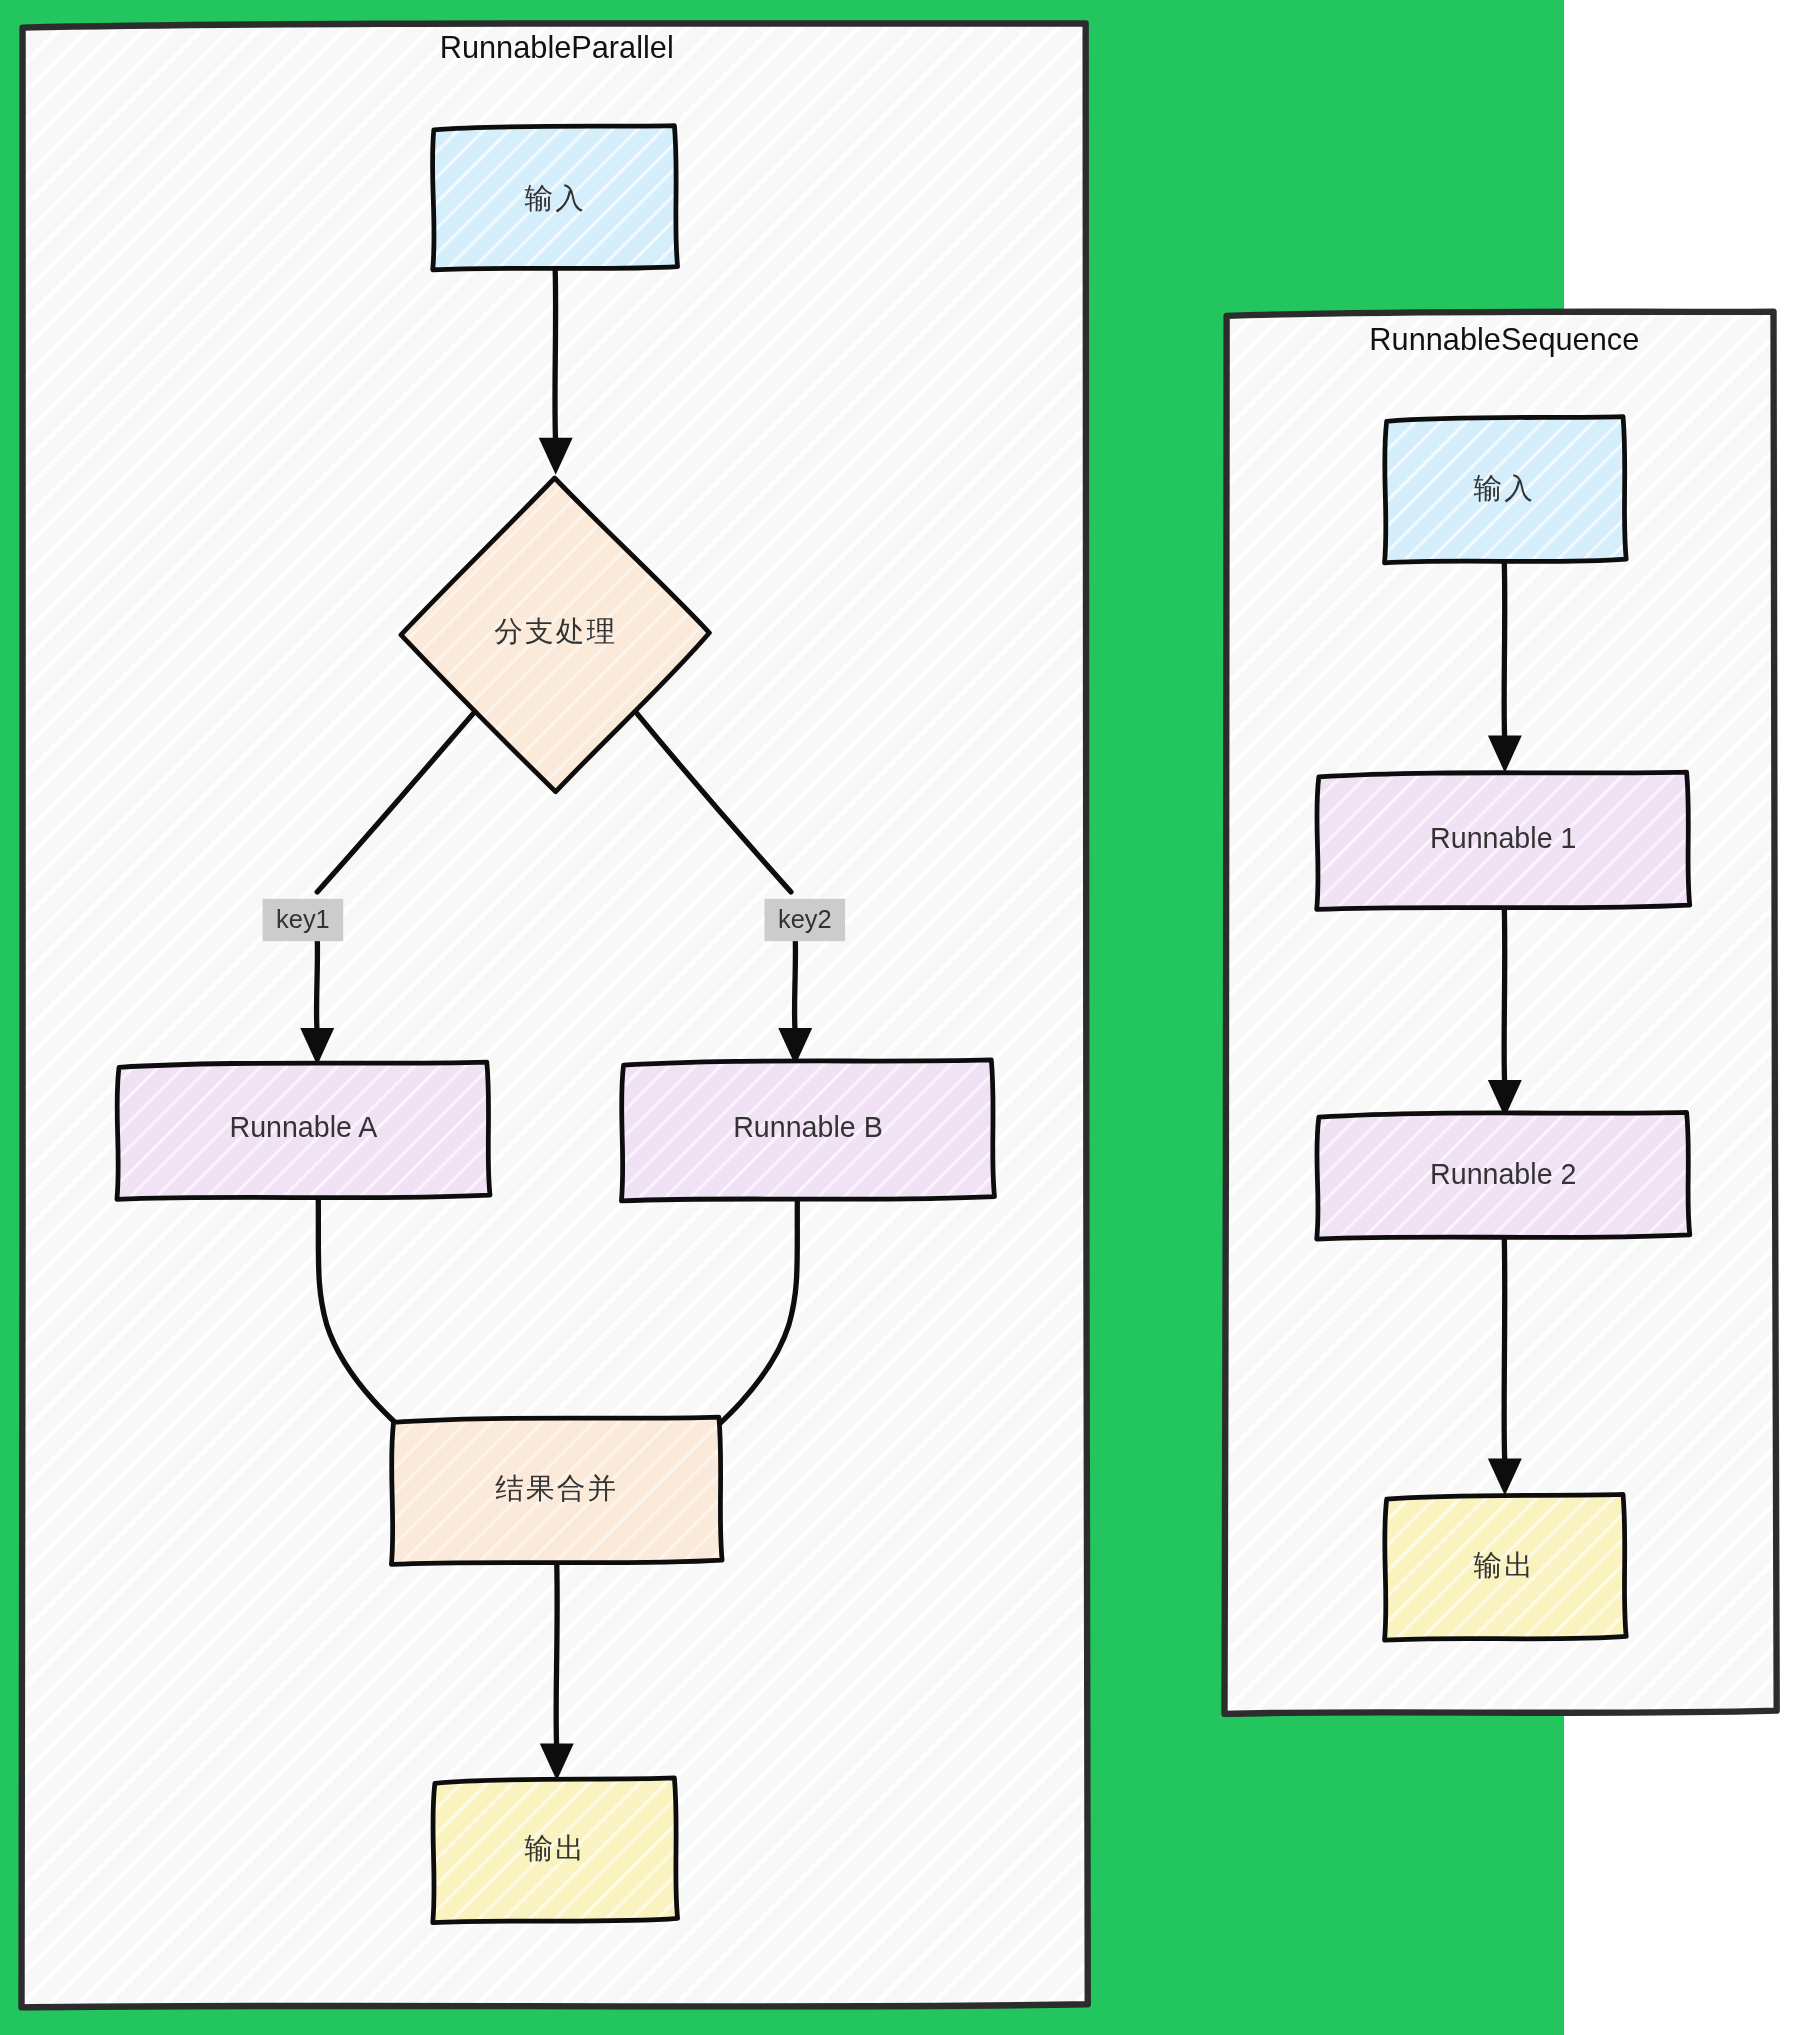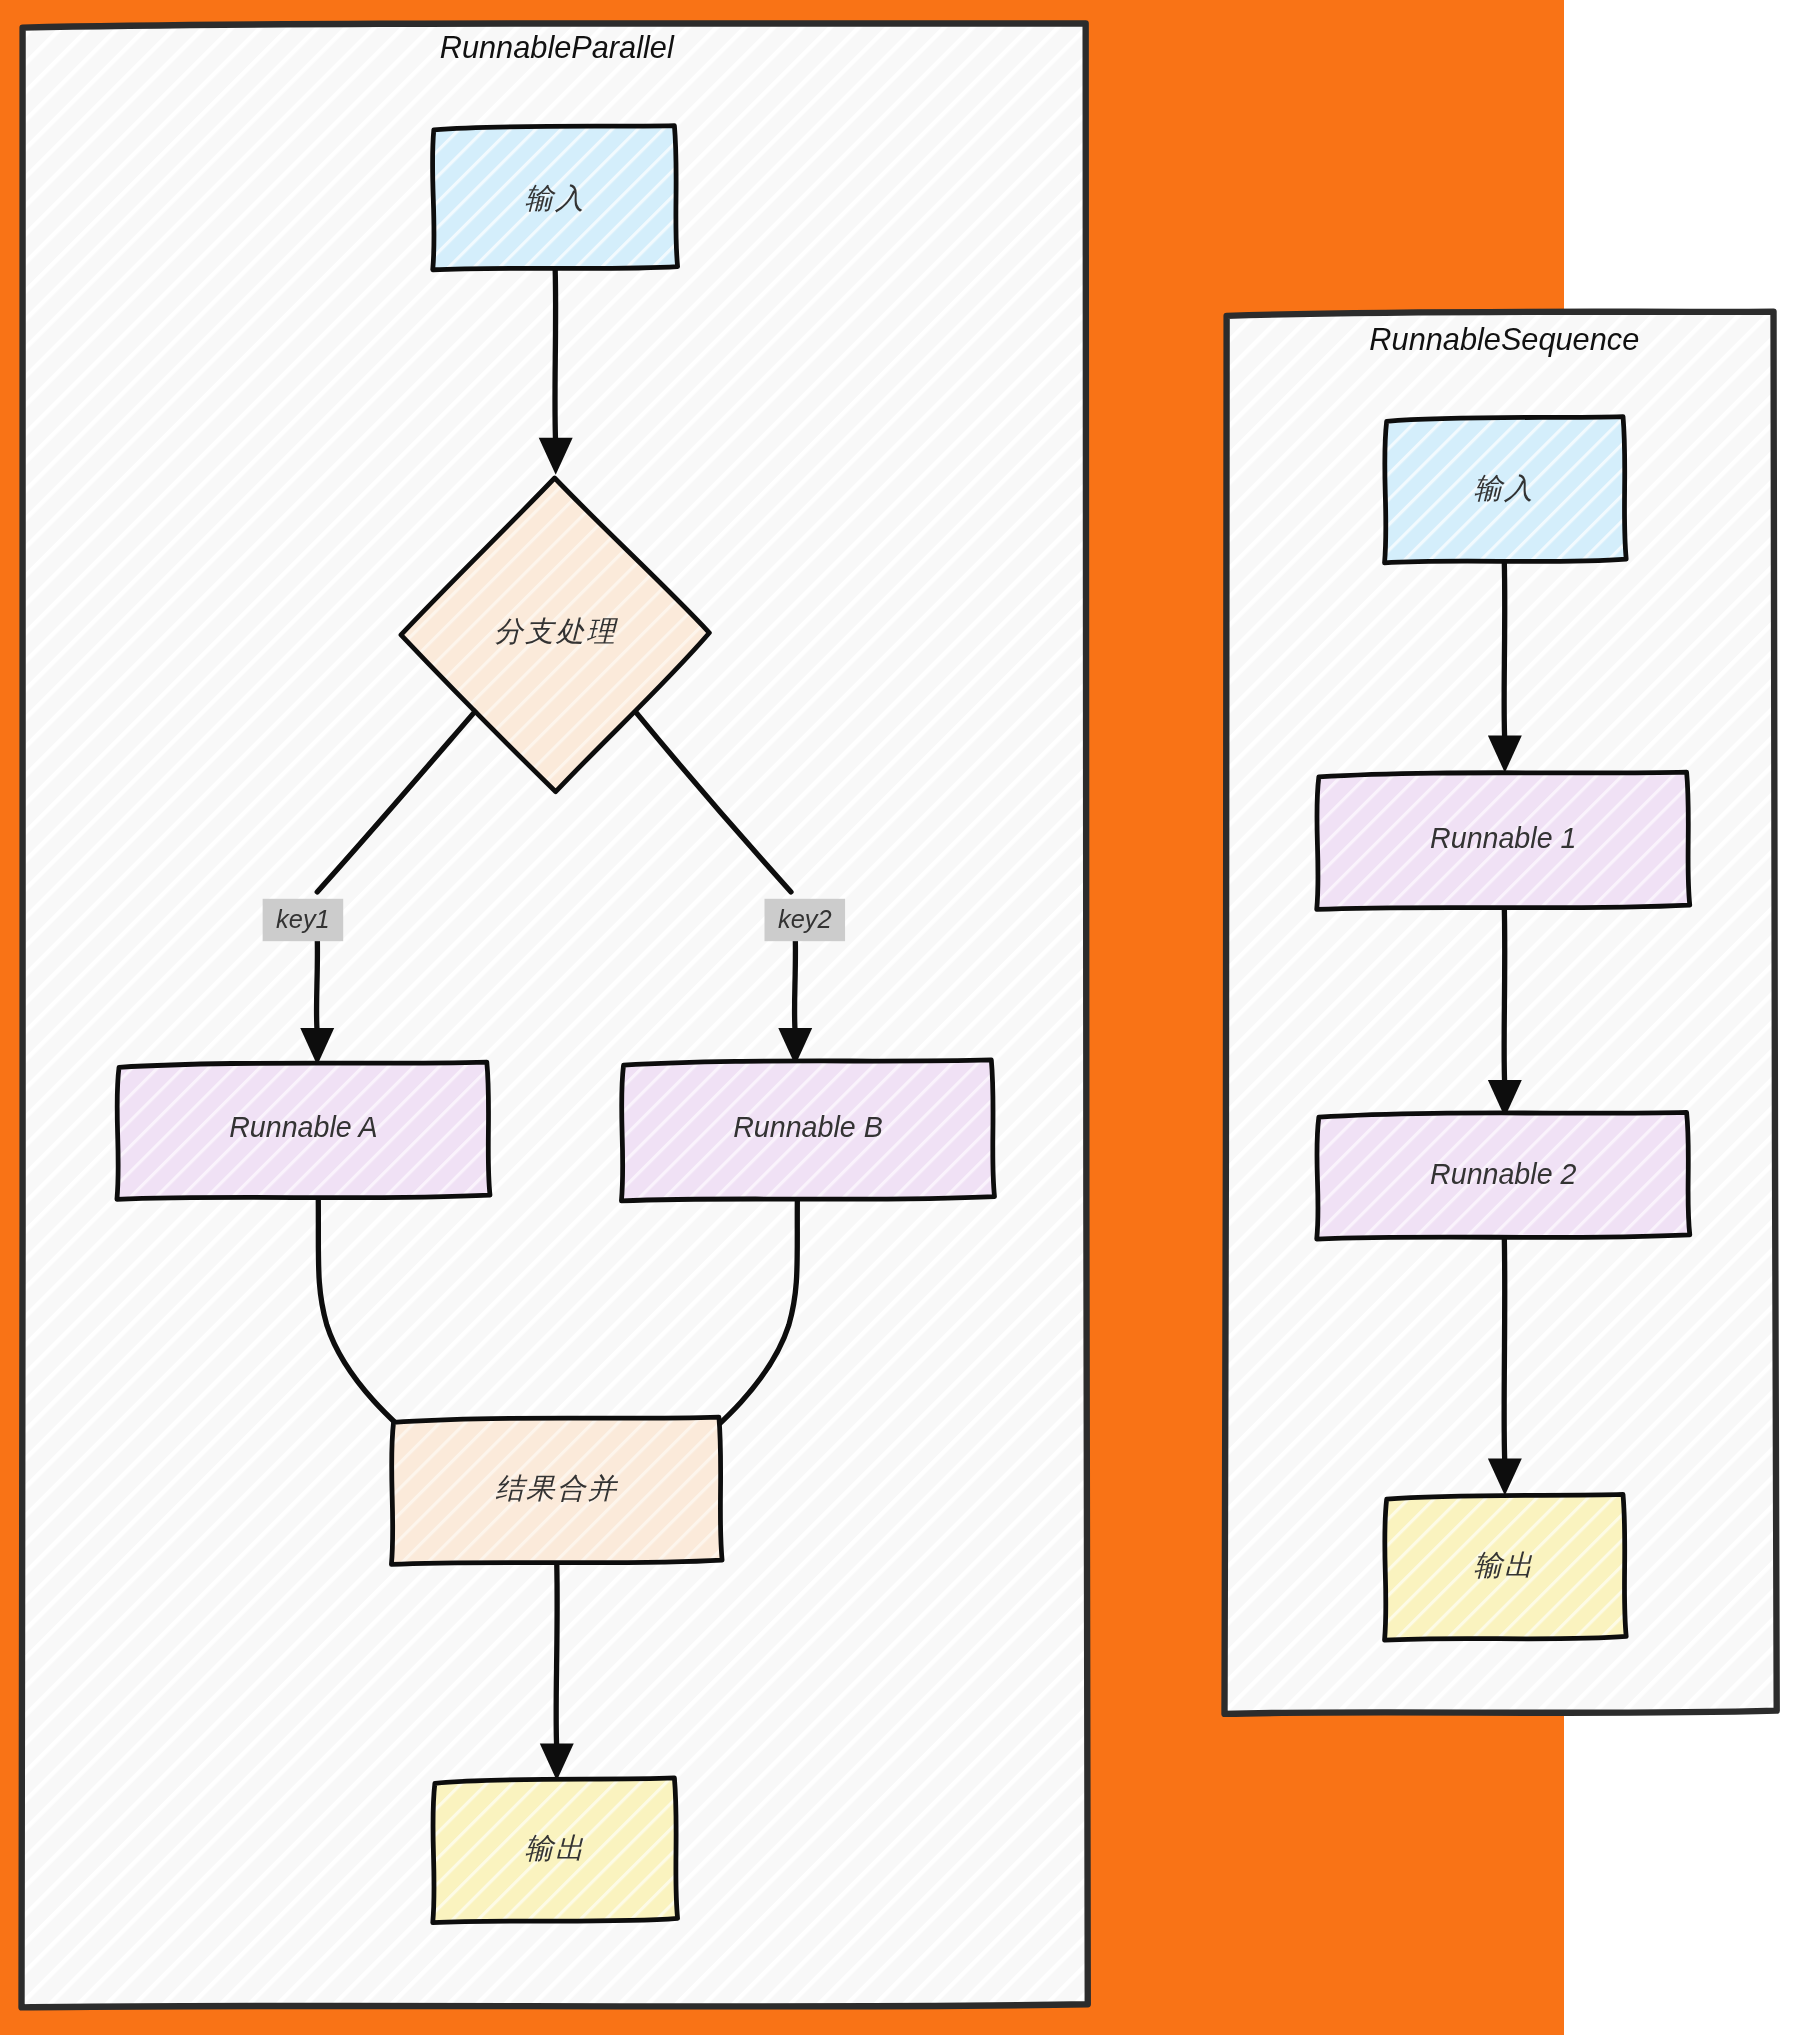--- a/index.html
+++ b/index.html
@@ -10,22 +10,21 @@
   body {
     width: 1812px;
     height: 2035px;
     font-family: "Liberation Sans", sans-serif;
     overflow: hidden;
   }
   #stage {
     position: relative;
     width: 1564px;
     height: 2035px;
-    background: #f97316;
-    font-style: italic;
+    background: #22c55e;
   }
   svg#diagram {
     position: absolute;
     top: 0;
     left: 0;
     width: 1812px;
     height: 2035px;
     display: block;
   }
   .node-label {

